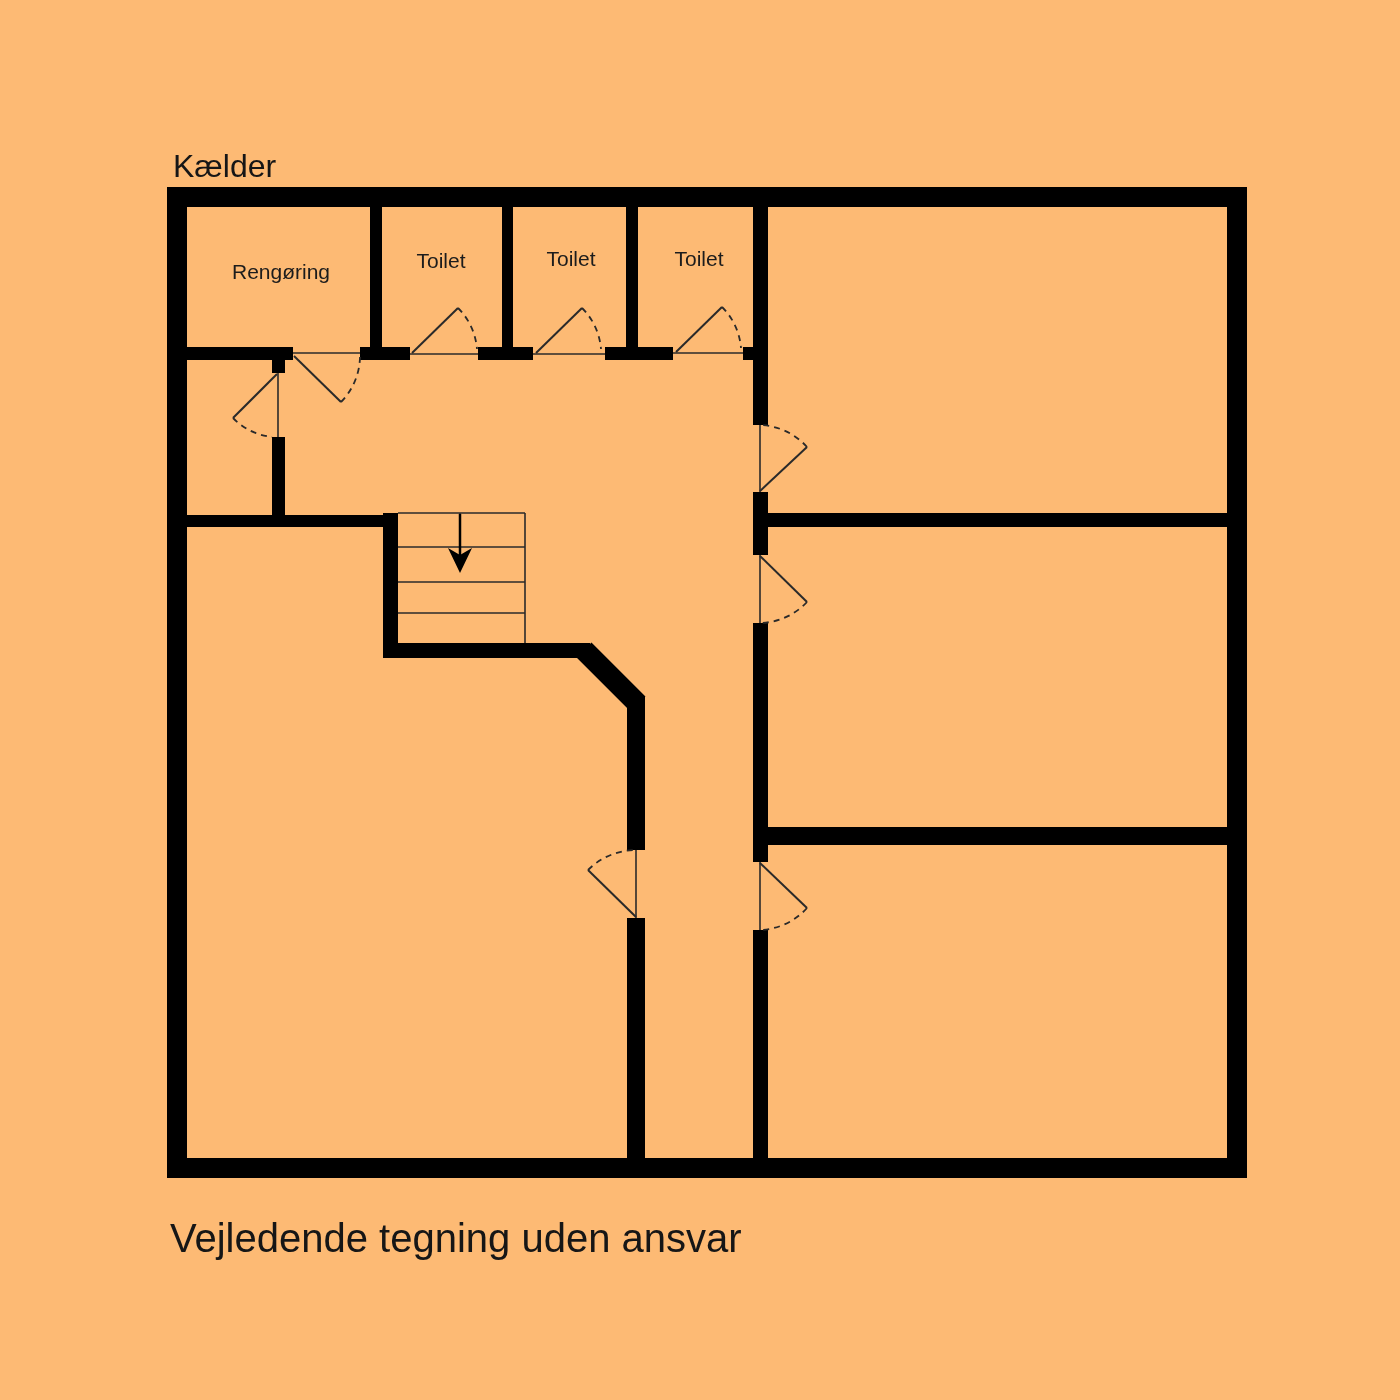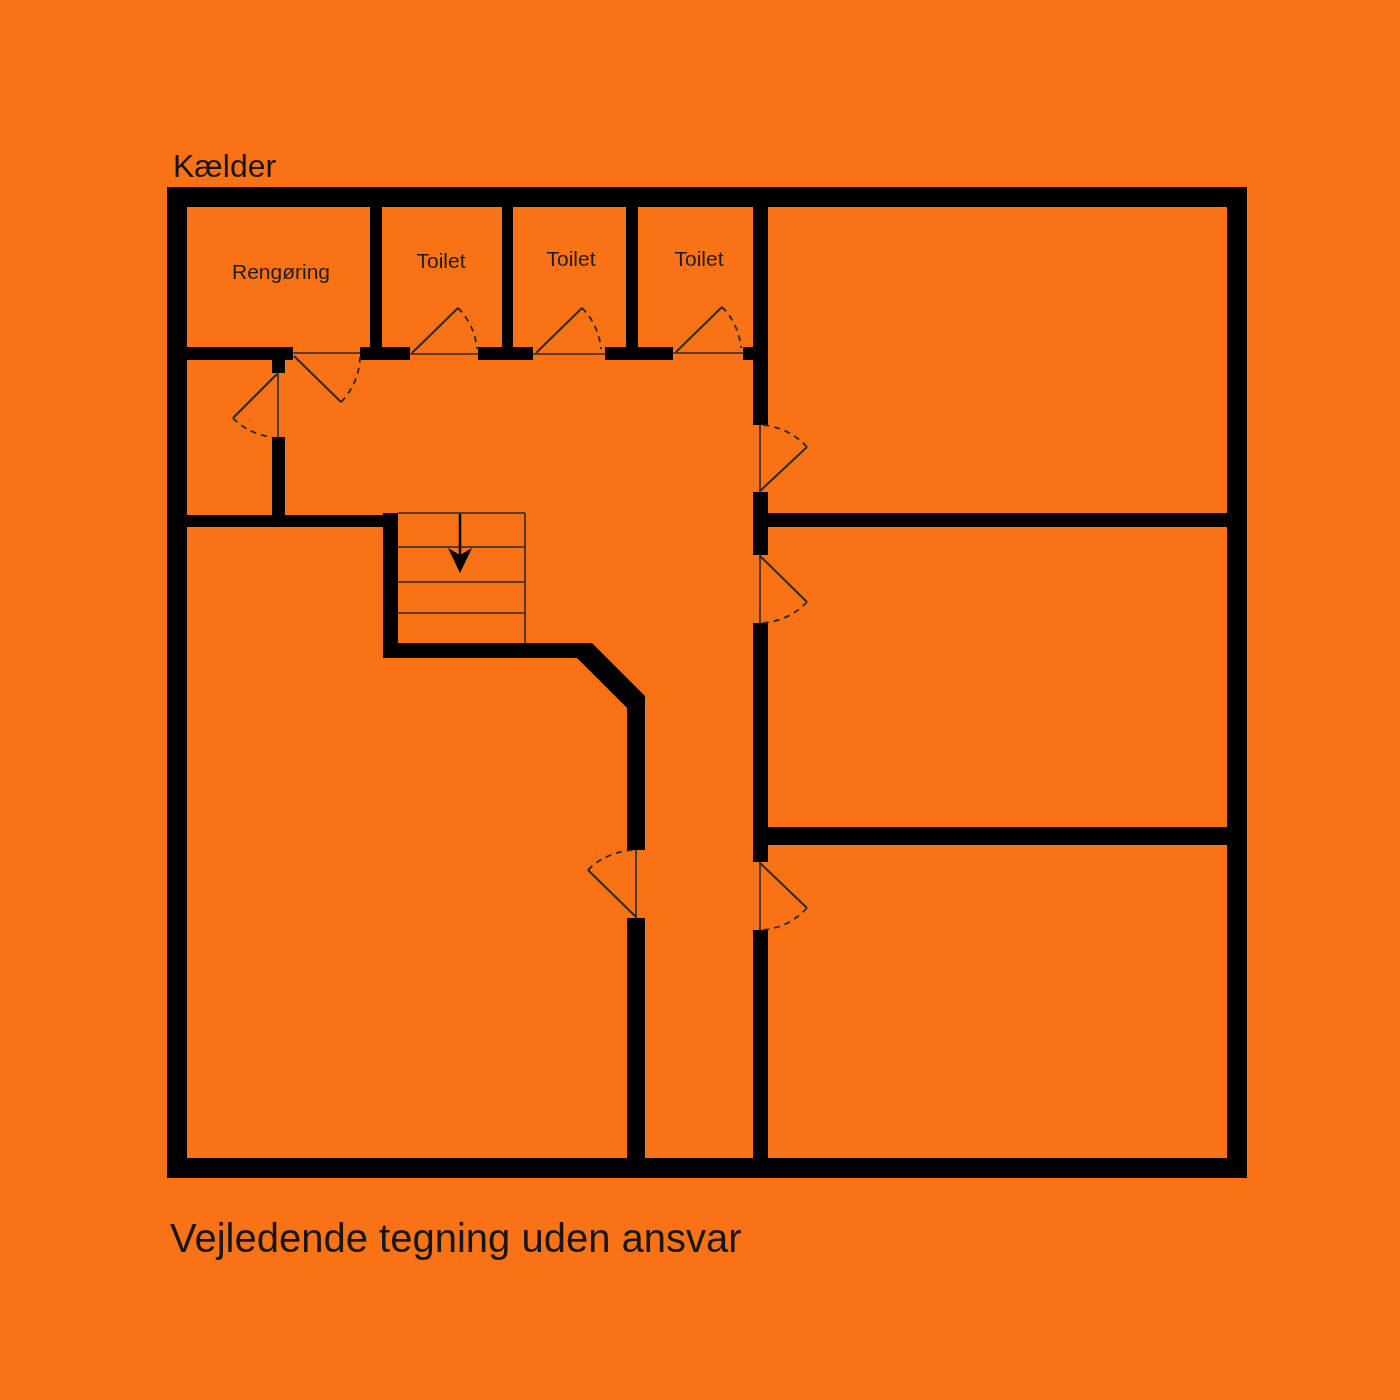--- a/index.html
+++ b/index.html
@@ -7,21 +7,21 @@
     padding: 0;
     background: #ffffff;
     width: 1400px;
     height: 1400px;
     overflow: hidden;
   }
   .canvas {
     position: relative;
     width: 1400px;
     height: 1400px;
-    background: #f97316;
+    background: #fdba74;
     font-family: "Liberation Sans", "DejaVu Sans", sans-serif;
   }
   svg { display: block; }
   .wall { fill: #000000; stroke: none; }
   .thick-line { stroke: #000000; stroke-width: 21; fill: none; }
   .thin { stroke: #2a2a2a; stroke-width: 2; fill: none; }
   .thinner { stroke: #2a2a2a; stroke-width: 1.6; fill: none; }
   .arc { stroke: #2a2a2a; stroke-width: 1.8; fill: none; stroke-dasharray: 6 5; }
   .plan-title {
     font-size: 32px;

